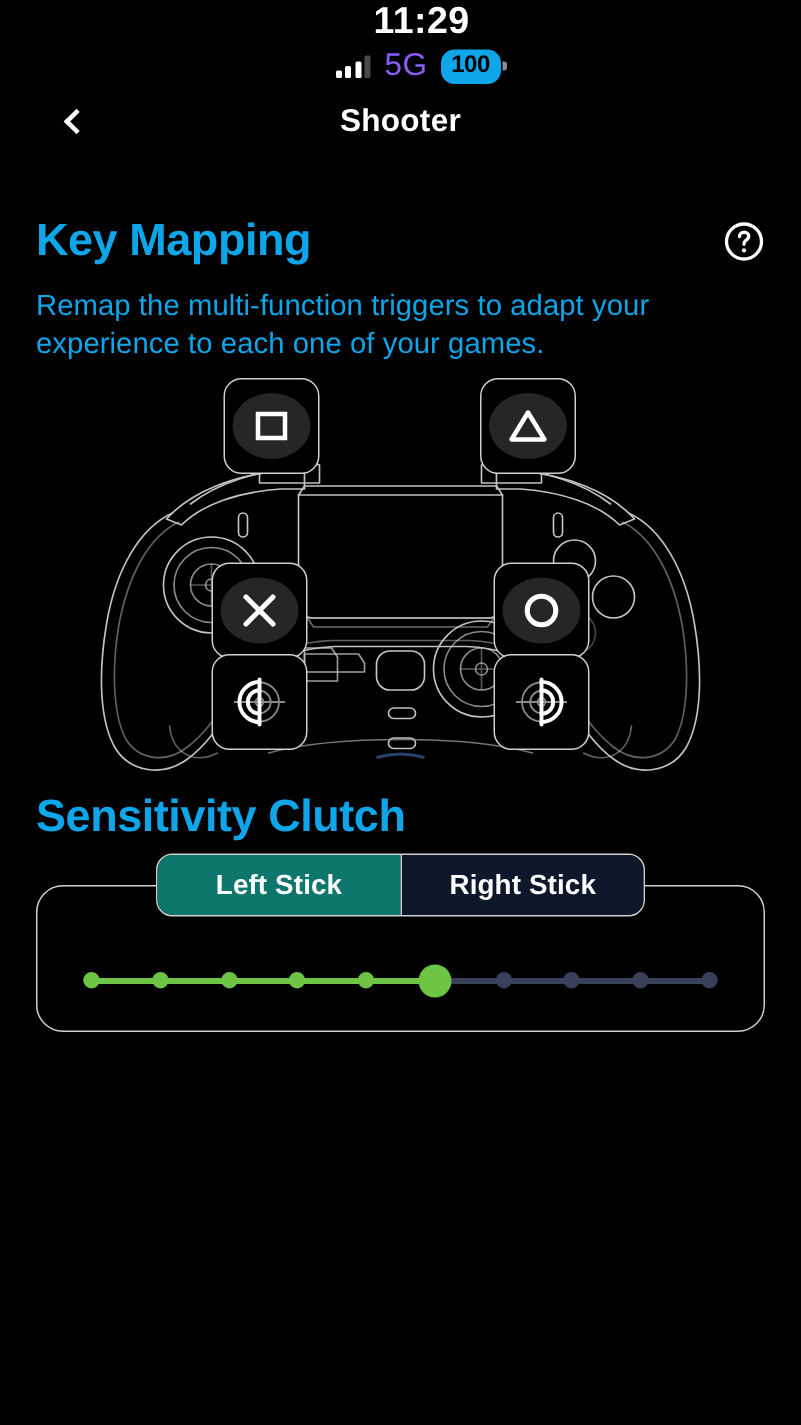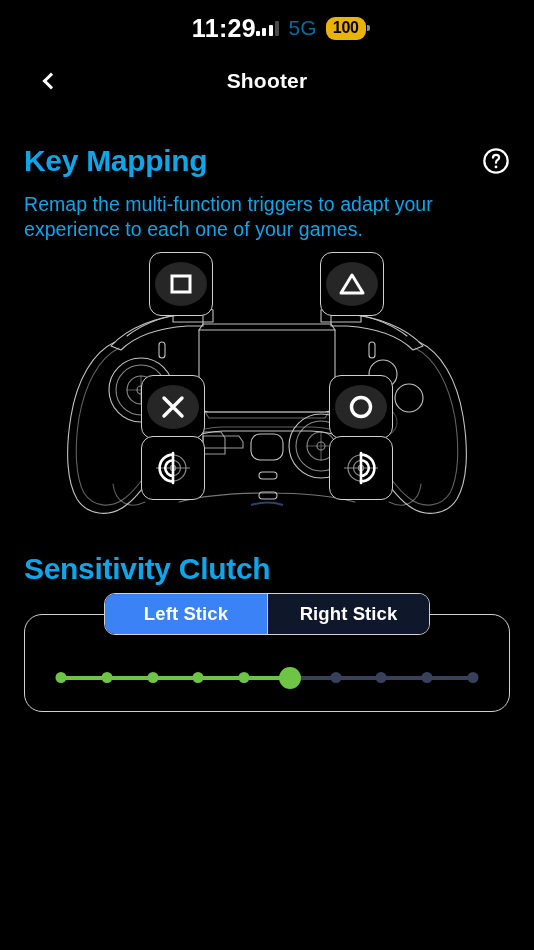--- a/index.html
+++ b/index.html
@@ -7,37 +7,38 @@
     width:534px; height:950px;
     background:#000;
     font-family:"Liberation Sans", sans-serif;
     overflow:hidden;
   }
   #phone { position:relative; width:534px; height:950px; background:#000; }
 
   
   .statusbar {
     position:absolute; top:0; left:0; width:534px; height:56px;
-    display:flex; align-items:center; justify-content:center;
+    display:flex; align-items:center; justify-content:space-between;
     padding:0 46px 0 74px;
+    flex-direction:column;
   }
   .sb-time {
     color:#fff; font-size:25px; font-weight:700; letter-spacing:.3px;
   }
   .sb-right { display:flex; align-items:center; gap:9px; }
   .bars { display:flex; align-items:flex-end; gap:2.5px; height:15px; }
   .bars i { display:block; width:4px; background:#fff; border-radius:1px; }
   .bars i:nth-child(1){ height:5px; }
   .bars i:nth-child(2){ height:8px; }
   .bars i:nth-child(3){ height:11px; }
   .bars i:nth-child(4){ height:15px; background:#4a4a4a; }
-  .sb-net { color:#0369a1; font-size:21px; font-weight:500; letter-spacing:.2px; }
+  .sb-net { color:#8b5cf6; font-size:21px; font-weight:500; letter-spacing:.2px; }
   .batt-wrap { display:flex; align-items:center; }
   .batt {
-    background:#eab308; color:#000; border-radius:9px;
+    background:#0ea5e9; color:#000; border-radius:9px;
     font-size:16px; font-weight:700; line-height:1;
     padding:3px 7px 4px; letter-spacing:-.3px;
   }
   .batt-nub {
     width:3px; height:6px; background:#fff; border-radius:0 2px 2px 0;
     margin-left:1.5px; opacity:.55;
   }
 
   
   .navbar {
@@ -82,37 +83,37 @@
   .badge.circ { left:329px; top:127px; }
   .badge.scopeL { left:141px; top:188px; }
   .badge.scopeR { left:329px; top:188px; }
 
   .disc {
     position:absolute; width:52px; height:44px; border-radius:50%;
     background:#262626;
   }
 
   
-  .sec2 { margin-top:24px; }
+  .sec2 { margin-top:0; }
 
   .slider-card {
     position:relative; margin:28px 24px 0; height:98px;
     border:1.6px solid #d0d0d0; border-radius:18px;
   }
   .segmented {
     position:absolute; top:-22px; left:50%; transform:translateX(-50%);
     display:flex; border:1.6px solid #d0d0d0; border-radius:11px; overflow:hidden;
     background:#000; z-index:2;
   }
   .seg {
     padding:9px 30px; font-size:18.5px; font-weight:700; color:#fff;
     letter-spacing:.1px; cursor:pointer; background:#0f172a; min-width:162px;
     text-align:center;
   }
-  .seg.active { background:#3b82f6; }
+  .seg.active { background:#0f766e; }
   .seg + .seg { border-left:1.6px solid #d0d0d0; }
 
   .slider {
     position:absolute; left:36px; right:36px; top:52px; height:22px;
   }
   .track {
     position:absolute; left:0; right:0; top:9px; height:4px;
     background:#39405a; border-radius:2px;
   }
   .track-fill {

